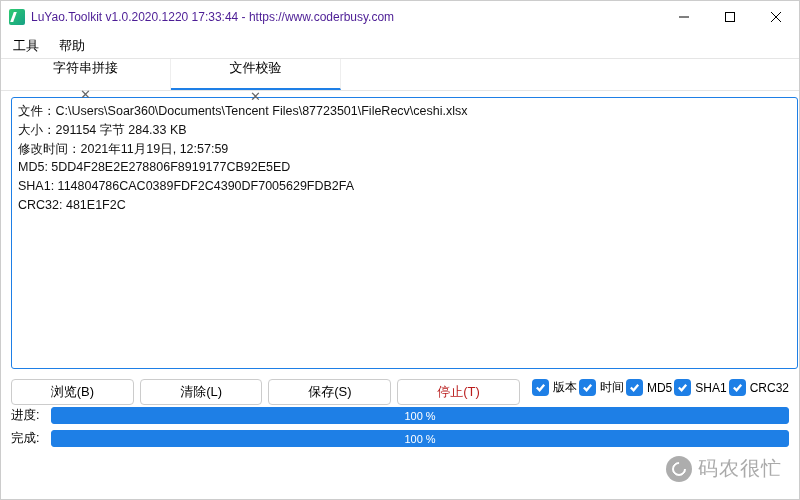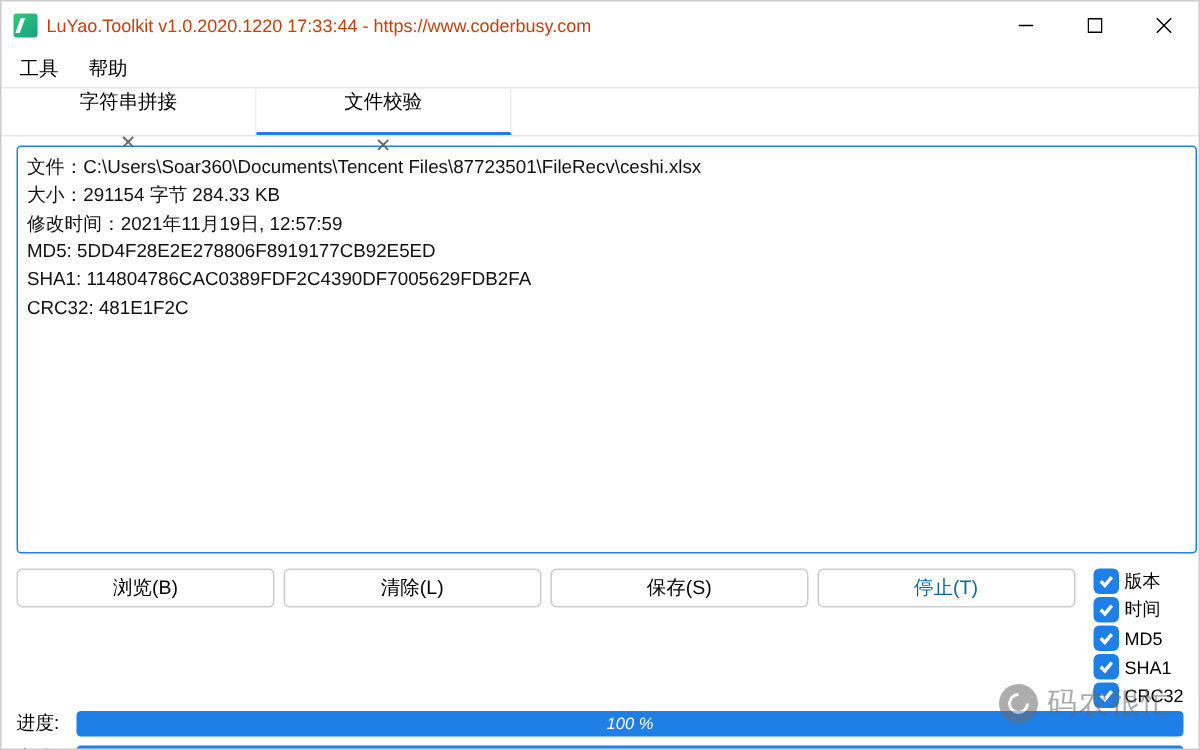--- a/index.html
+++ b/index.html
@@ -1,51 +1,51 @@
 <!DOCTYPE html>
 <html><head>
 <meta charset="utf-8">
 <style>
 * { box-sizing: border-box; margin: 0; padding: 0; font-family: "Microsoft YaHei", "Segoe UI", sans-serif; }
 body { background: #fff; width: 800px; height: 500px; overflow: hidden; border: 1px solid #ccc; }
 
 .titlebar { height: 32px; display: flex; align-items: center; padding-left: 8px; }
 .titlebar .app-icon { width: 16px; height: 16px; background: linear-gradient(135deg,#2ecc71,#16a085); margin-right: 6px; border-radius: 2px; position: relative; }
 .titlebar .app-icon::after { content:""; position:absolute; left:3px; top:3px; width:3px; height:10px; background:#fff; transform: skewX(-20deg);}
-.titlebar .title { font-size: 12px; color: #c2410c; flex: 1; white-space: nowrap; }
+.titlebar .title { font-size: 12px; color: #4c1d95; flex: 1; white-space: nowrap; }
 .win-controls { display: flex; }
 .win-btn { width: 46px; height: 32px; display:flex; align-items:center; justify-content:center; font-size:12px; color:#000; }
 .win-btn svg { width:10px; height:10px; stroke:#000; stroke-width:1; fill:none; }
 
 .menubar { height: 26px; display: flex; align-items: center; padding: 0 12px; gap: 20px; border-bottom: 1px solid #e5e5e5; }
 .menubar span { font-size: 13px; }
 
 .tabbar { height: 32px; display: flex; align-items: stretch; border-bottom: 1px solid #e5e5e5; }
 .tab { display:flex; align-items:center; padding: 0 14px; font-size: 13px; min-width: 170px; gap: 10px; border-right:1px solid #eee;flex-direction:column;}
 .tab .tab-label { flex:1; }
 .tab .close-x { color:#666; font-size:13px; }
 .tab.active { border-bottom: 2px solid #1e7fe6; gap: 12px; }
 
 .content-area { padding: 6px 1px 4px 10px; }
 .result-box { border: 1px solid #1e7fe6; border-radius: 3px; height: 272px; padding: 4px 6px; font-size: 12.5px; line-height: 1.5; white-space: pre; overflow: auto; color:#111; }
 
 .button-row { display:flex; gap:8px; padding: 6px 10px 2px 10px; align-items:flex-start; }
 .btns { display:flex; gap:6px; flex:1; }
 .act-btn { flex:1; height:26px; border:1px solid #ccc; border-radius:4px; background:#fff; font-size:13px; display:flex; align-items:center; justify-content:center; }
-.act-btn.disabled { color:#0369a1; }
+.act-btn.disabled { color:#b91c1c; }
 
-.checks { display:flex; flex-direction:column; gap:2px; margin-left:4px; }
+.checks { display:flex; gap:2px; margin-left:4px; }
 .chk { display:flex; align-items:center; gap:4px; font-size:12px; }
 .chk .box { width:17px; height:17px; background:#1e7fe6; border-radius:4px; display:flex; align-items:center; justify-content:center; }
 .chk .box svg { width:11px; height:11px; stroke:#fff; stroke-width:2.5; fill:none; }
 
 .progress-area { padding: 0 10px 6px 10px; }
 .prog-row { display:flex; align-items:center; gap:6px; margin-bottom:6px; }
 .prog-row .plabel { font-size:12.5px; width:34px; }
-.prog-bar { flex:1; height:17px; background:#1e7fe6; border:1px solid #1e7fe6; border-radius:3px; display:flex; align-items:center; justify-content:center; color:#fff; font-size:11px;font-style:italic; }
+.prog-bar { flex:1; height:17px; background:#1e7fe6; border:1px solid #1e7fe6; border-radius:3px; display:flex; align-items:center; justify-content:center; color:#fff; font-size:11px; }
 
 .watermark { position:absolute; right:18px; bottom:18px; display:flex; align-items:center; gap:6px; opacity:0.55; pointer-events:none; }
 .watermark .wm-icon { width:26px; height:26px; border-radius:50%; background:#6b6b6b; display:flex; align-items:center; justify-content:center; }
 .watermark .wm-icon::before { content:""; width:10px; height:10px; border:2px solid #fff; border-radius:50%; border-top-color:transparent; transform:rotate(45deg);}
 .watermark .wm-text { font-size:20px; color:#666; font-weight:500; letter-spacing:1px; }
 </style>
 </head>
 <body>
 
 <div class="titlebar">

